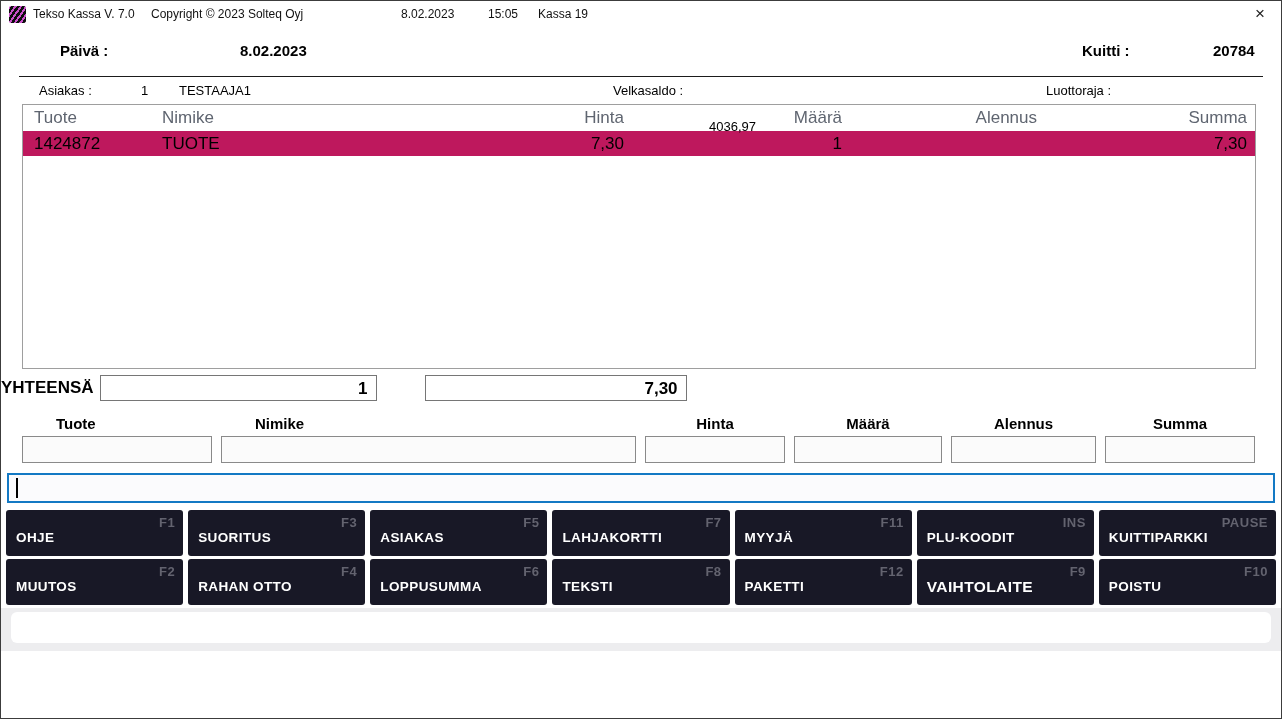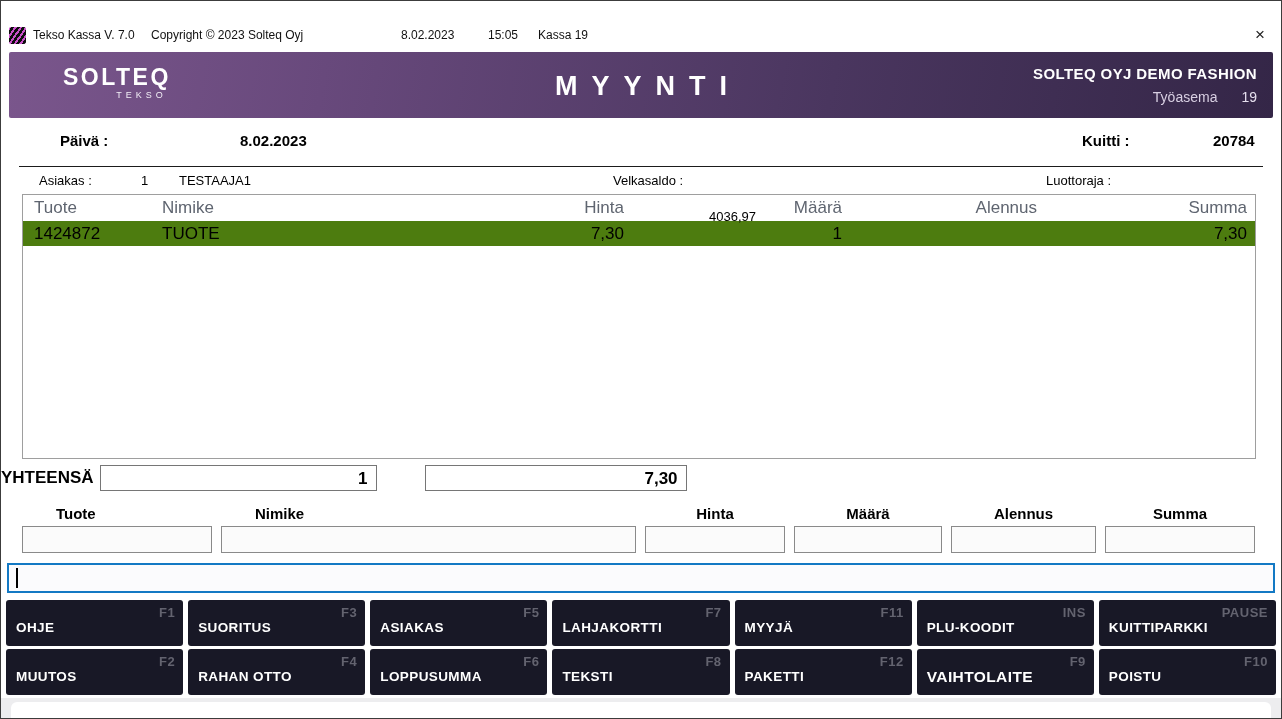--- a/index.html
+++ b/index.html
@@ -2,21 +2,21 @@
 <html><head>
 <meta charset="utf-8">
 <style>
   * { margin:0; padding:0; box-sizing:border-box; font-family:"Liberation Sans", sans-serif; }
   html,body { background:#cfd3d6; }
   .window {
     position:relative; width:1282px; height:719px;
     background:#ffffff; border:1px solid #3c3c3c; overflow:hidden;
   }
   
-  .titlebar { position:relative; height:27px; background:#ffffff; font-size:12px; color:#111;margin-top:21px; }
+  .titlebar { position:relative; height:27px; background:#ffffff; font-size:12px; color:#111; }
   .tb-icon {
     position:absolute; left:8px; top:5px; width:17px; height:17px; border-radius:2px;
     background:repeating-linear-gradient(125deg,#c94fc9 0 2px,#0d0d0d 2px 4.5px);
   }
   .tb-app   { position:absolute; left:32px;  top:6px; }
   .tb-copy  { position:absolute; left:150px; top:6px; }
   .tb-date  { position:absolute; left:400px; top:6px; }
   .tb-time  { position:absolute; left:487px; top:6px; }
   .tb-kassa { position:absolute; left:537px; top:6px; }
   .tb-close { position:absolute; right:12px; top:2px; font-size:17px; font-weight:400; color:#222; cursor:pointer; line-height:22px; padding:0 4px; }
@@ -51,21 +51,21 @@
   .cr-debt       { position:absolute; left:708px; top:6px;margin-top:36px; }
   .cr-credit-label { position:absolute; left:1045px; top:6px; }
   .cr-credit       { position:absolute; left:1150px; top:6px; }
   
   .sale-table {
     margin:0 21px; width:1234px; height:265px;
     border:1px solid #9e9e9e; background:#fff; font-size:17px; overflow:hidden;
   }
   .t-grid { display:grid; grid-template-columns:128px 195px 278px 218px 195px auto; align-items:center; }
   .t-head { height:26px; color:#5f6570; }
-  .t-row  { height:25px; background:#4d7c0f; color:#000; }
+  .t-row  { height:25px; background:#be185d; color:#000; }
   .c-left  { text-align:left; padding-left:11px; }
   .c-right { text-align:right; }
   .c-right-pad { text-align:right; padding-right:8px; }
   
   .totals-row { display:flex; align-items:center; margin-top:6px; height:26px; }
   .totals-label { font-size:17px; font-weight:bold; }
   .totals-box {
     height:26px; border:1px solid #767676; background:#fff;
     font-size:17px; font-weight:bold; text-align:right; padding:1px 8px 0 0; line-height:23px;
   }
@@ -115,31 +115,20 @@
   <div class="titlebar" data-name="titlebar">
     <span class="tb-icon" data-name="app-window-icon"></span>
     <span class="tb-app" data-name="app-title">Tekso Kassa V. 7.0</span>
     <span class="tb-copy" data-name="copyright-text">Copyright © 2023 Solteq Oyj</span>
     <span class="tb-date" data-name="titlebar-date">8.02.2023</span>
     <span class="tb-time" data-name="titlebar-time">15:05</span>
     <span class="tb-kassa" data-name="titlebar-register">Kassa 19</span>
     <span class="tb-close" data-name="close-icon">×</span>
   </div>
 
-  <div class="brand" data-name="brand-header">
-    <div class="logo" data-name="solteq-logo">
-      <div class="logo-main" data-name="logo-main-text">SOLTEQ</div>
-      <div class="logo-sub" data-name="logo-sub-text">TEKSO</div>
-    </div>
-    <div class="brand-title" data-name="screen-title">MYYNTI</div>
-    <div class="brand-store" data-name="store-name">SOLTEQ OYJ DEMO FASHION</div>
-    <div class="brand-ws" data-name="workstation-info">
-      <span data-name="workstation-label">Työasema</span><span class="ws-num" data-name="workstation-number">19</span>
-    </div>
-  </div>
 
   <div class="info-row" data-name="info-row">
     <span class="ir-date-label" data-name="date-label">Päivä :</span>
     <span class="ir-date" data-name="date-value">8.02.2023</span>
     <span class="ir-receipt-label" data-name="receipt-label">Kuitti :</span>
     <span class="ir-receipt" data-name="receipt-value">20784</span>
   </div>
 
   <div class="hr" data-name="divider-line"></div>
 

